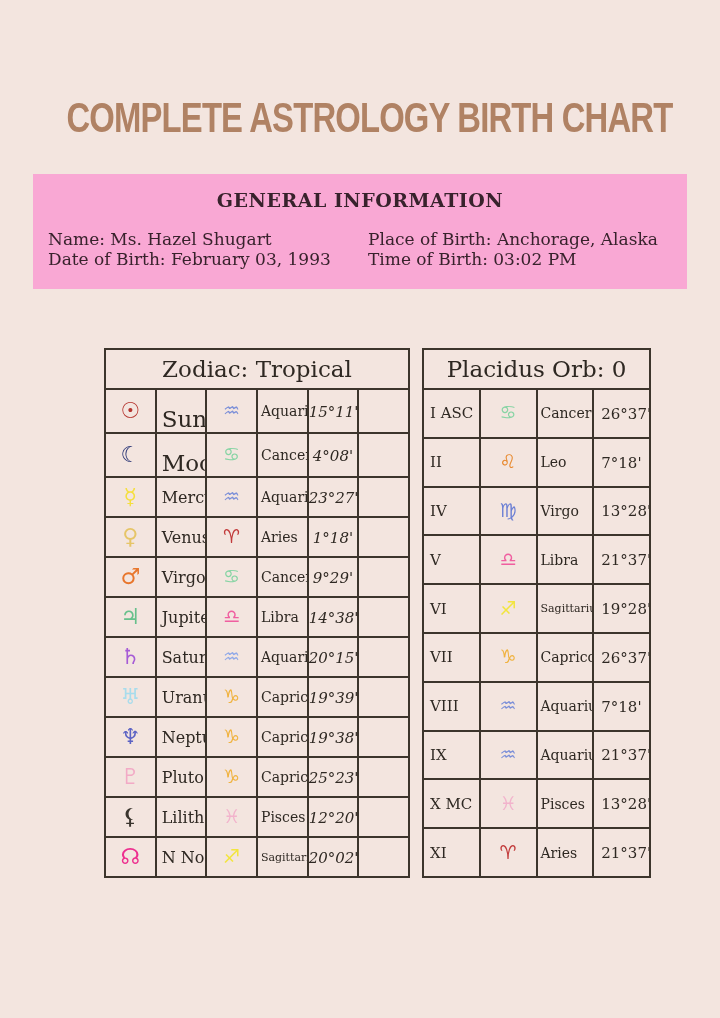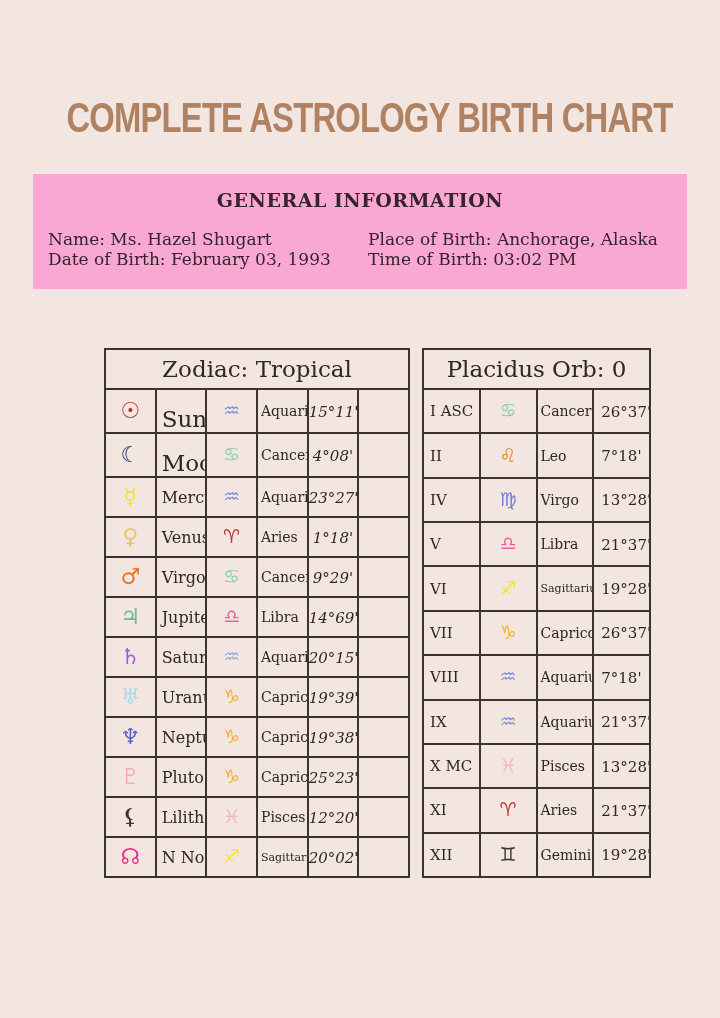--- a/index.html
+++ b/index.html
@@ -201,21 +201,21 @@
 
   <tr>
     <td class="c-picon"><span class="glyph planet-glyph" style="color: rgb(103, 192, 139);">♃</span></td>
     <td class="c-pname">
               <span class="planet-name">Jupiter</span>
             </td>
     <td class="c-sicon"><span class="glyph sign-glyph" style="color: rgb(240, 95, 160);">♎</span></td>
     <td class="c-sname">
               <span class="sign-name">Libra</span>
             </td>
-    <td class="c-deg"><span class="deg">14°69'</span></td>
+    <td class="c-deg"><span class="deg">14°38'</span></td>
     <td class="c-empty"></td>
   </tr>
 
   <tr>
     <td class="c-picon"><span class="glyph planet-glyph" style="color: rgb(166, 91, 214);">♄</span></td>
     <td class="c-pname">
               <span class="planet-name">Saturn</span>
             </td>
     <td class="c-sicon"><span class="glyph sign-glyph" style="color: rgb(143, 168, 232);">♒</span></td>
     <td class="c-sname">
@@ -405,27 +405,17 @@
     <td class="c-house">
               <span class="house-label">XI</span>
             </td>
     <td class="c-hsicon"><span class="glyph sign-glyph" style="color: rgb(194, 59, 59);">♈</span></td>
     <td class="c-hsname">
               <span class="sign-name">Aries</span>
             </td>
     <td class="c-hdeg"><span class="deg">21°37'</span></td>
   </tr>
 
-  <tr>
-    <td class="c-house">
-              <span class="house-label">XII</span>
-            </td>
-    <td class="c-hsicon"><span class="glyph sign-glyph" style="color: rgb(60, 53, 44);">♊</span></td>
-    <td class="c-hsname">
-              <span class="sign-name">Gemini</span>
-            </td>
-    <td class="c-hdeg"><span class="deg">19°28'</span></td>
-  </tr>
 </tbody>
     </table>
   </section>
 
 </div>
 
 </body></html>

